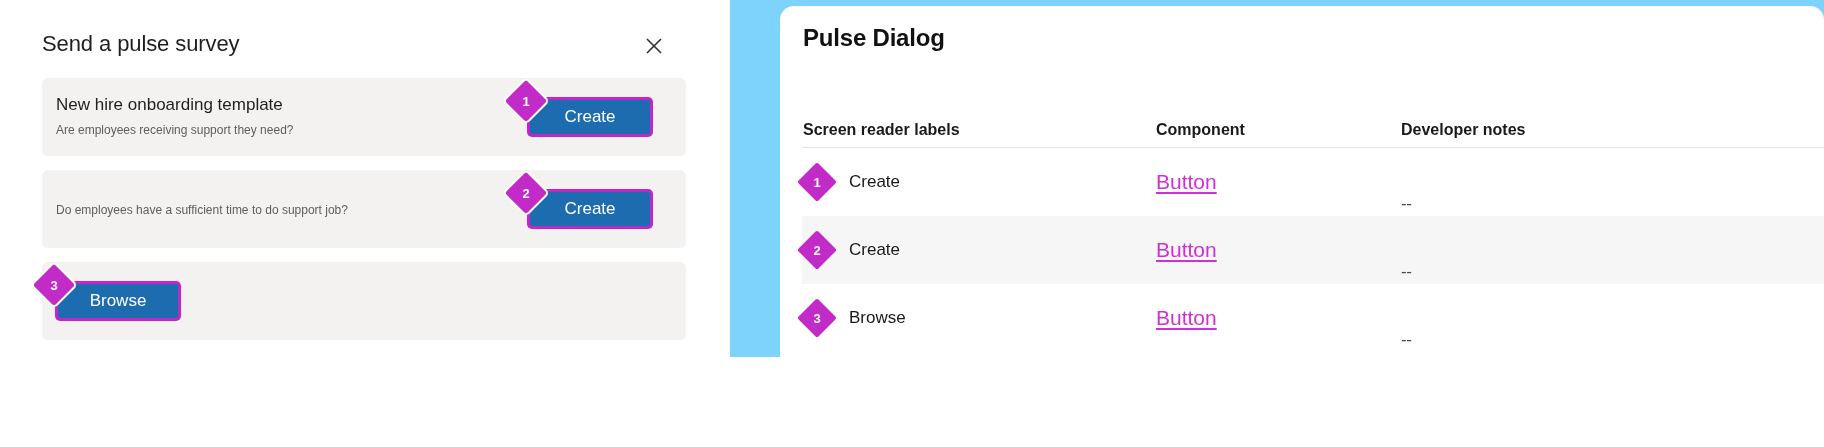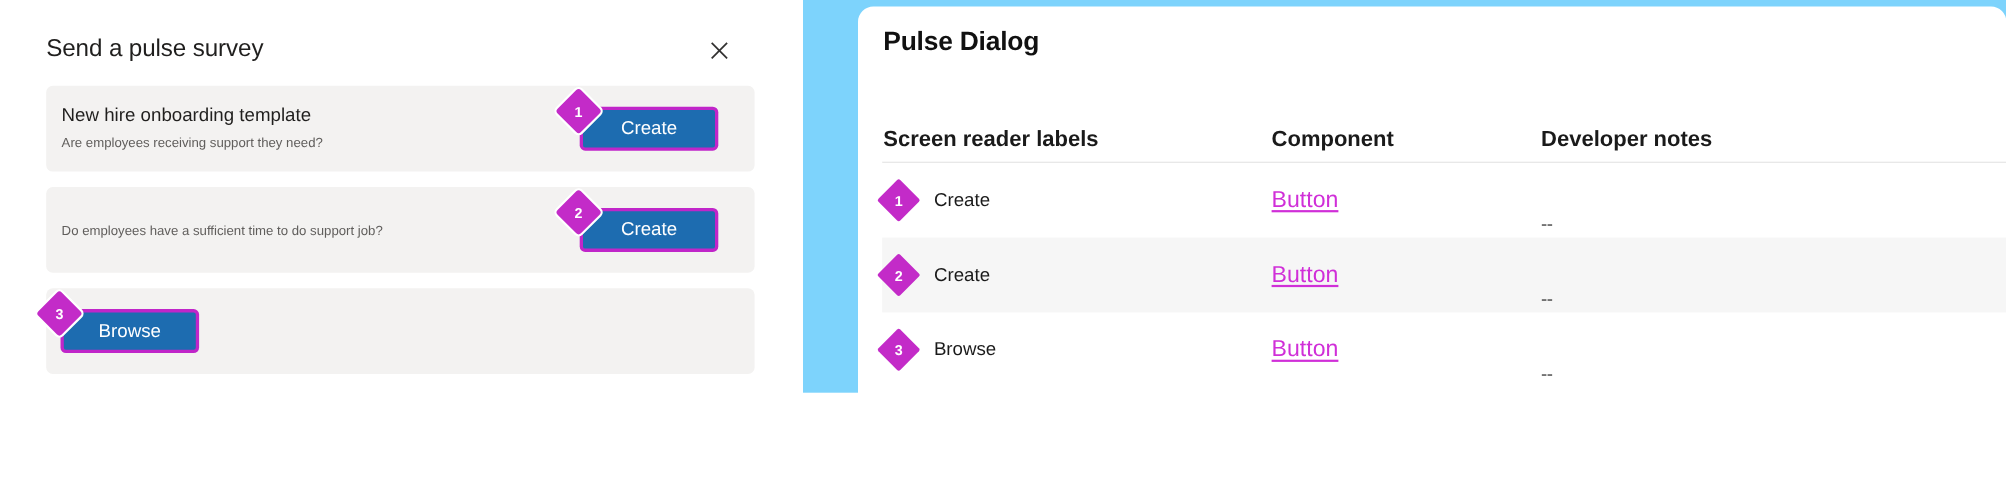--- a/index.html
+++ b/index.html
@@ -191,21 +191,21 @@
     padding-bottom: 8px;
   }
 
   .spec-row.zebra { background: #f6f6f6; }
 
   .col-label  { flex: 0 0 354px; padding-left: 1px; display: flex; align-items: center; }
   .col-comp   { flex: 0 0 245px; }
   .col-notes  { flex: 1 1 auto; margin-top: 44px; }
 
   .head-cell {
-    font-size: 20px;
+    font-size: 16px;
     font-weight: 700;
     color: #1a1a1a;
   }
 
   .row-marker {
     position: relative;
     width: 28px;
     height: 28px;
     flex: 0 0 28px;
     margin-right: 18px;

